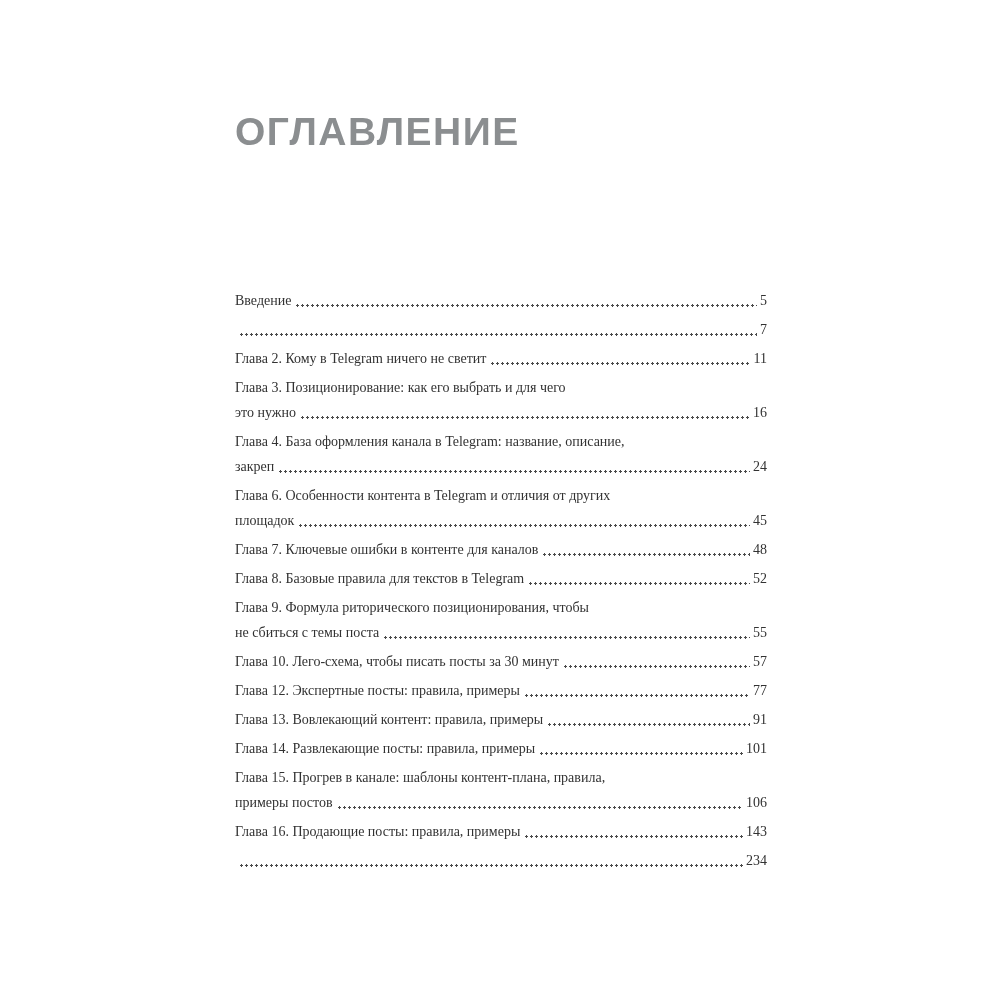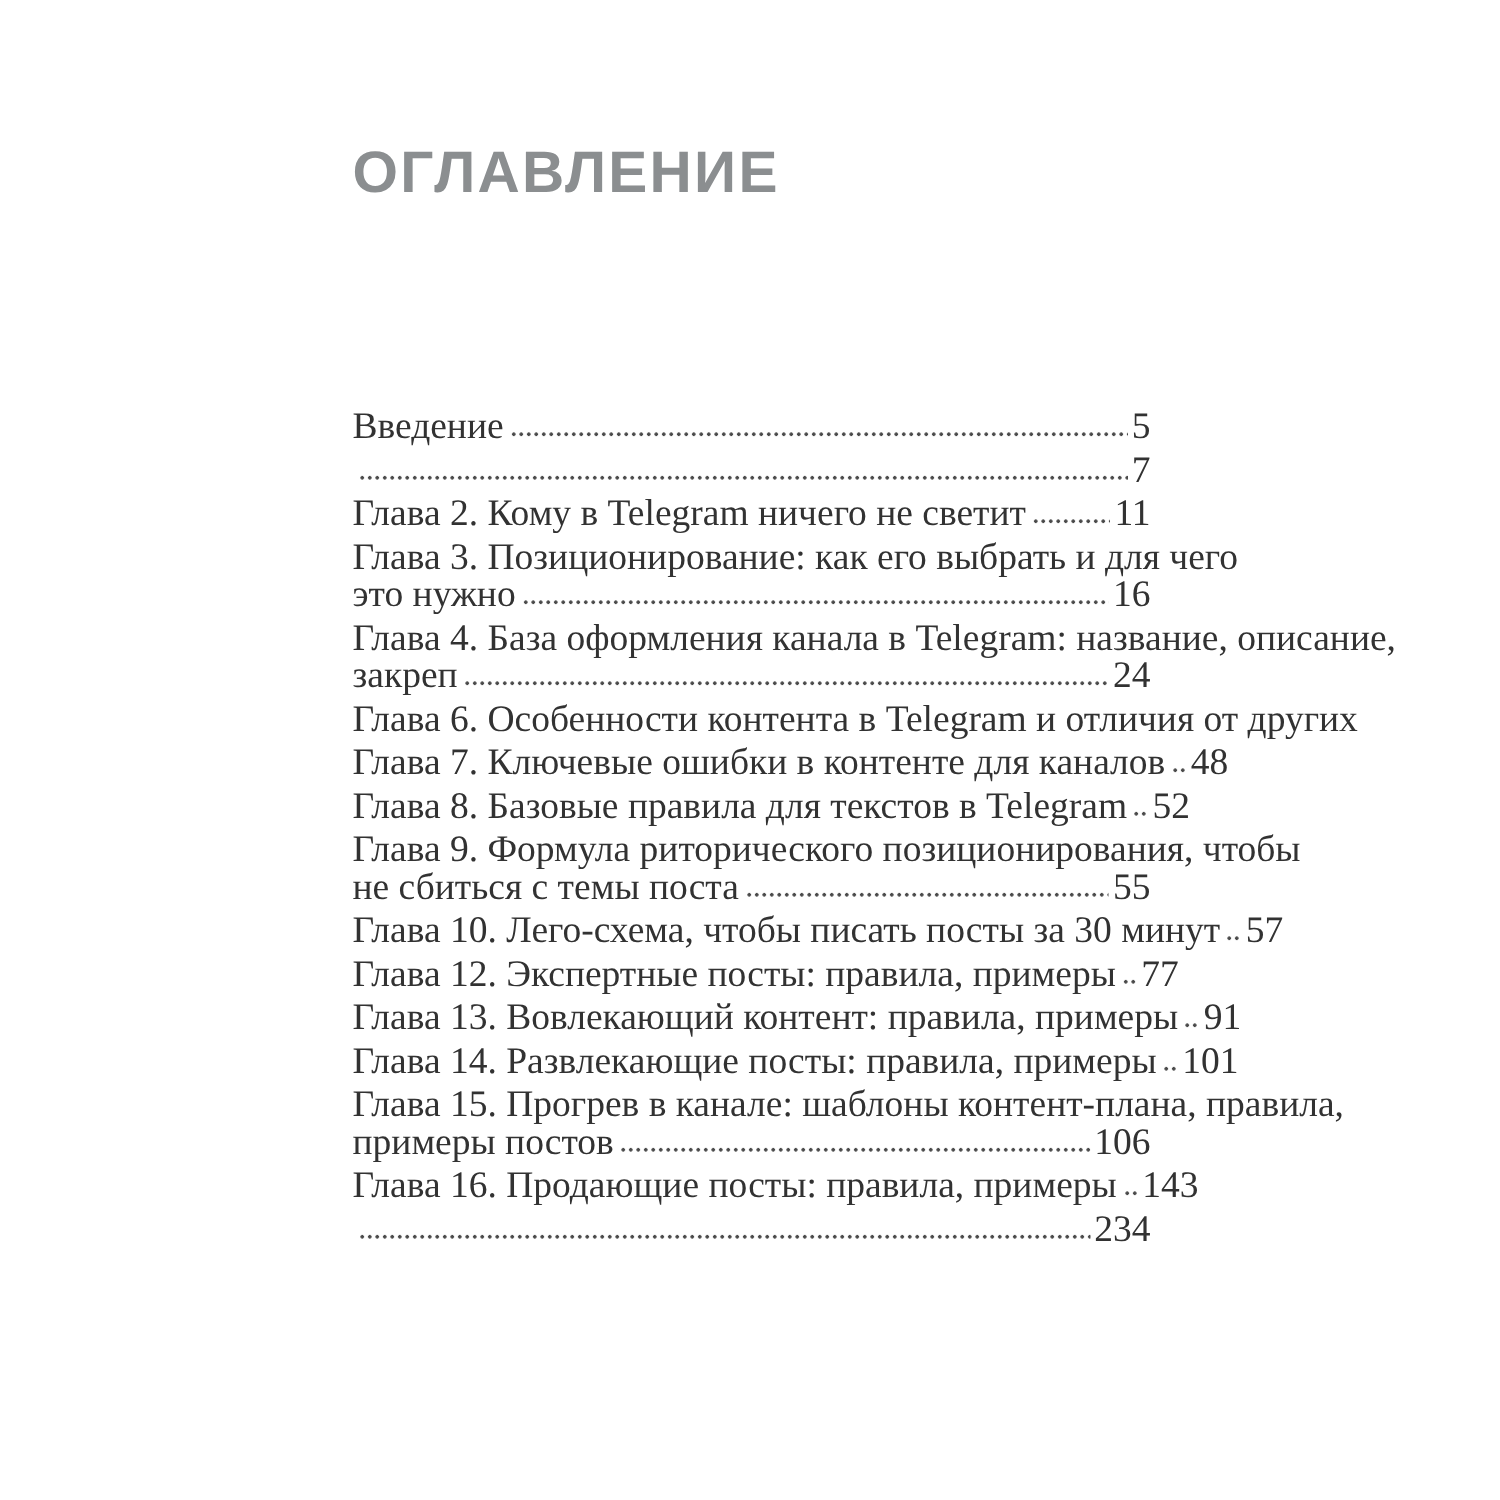--- a/index.html
+++ b/index.html
@@ -10,35 +10,35 @@
   body {
     width: 1000px;
     height: 1000px;
     position: relative;
     overflow: hidden;
     font-family: "Liberation Serif", serif;
   }
   .page {
     position: absolute;
     left: 235px;
-    top: 0;
+    top: 16px;
     width: 532px;
   }
   .page-title {
     font-family: "Liberation Sans", sans-serif;
     font-weight: 700;
     font-size: 39px;
     letter-spacing: 1.5px;
     color: #8b8e90;
     margin: 96px 0 0 0;
     line-height: 1;
   }
   .toc {
     margin-top: 137px;
-    font-size: 25px;
+    font-size: 14px;
     line-height: 25px;
     color: #323232;
   }
   .entry {
     margin-bottom: 4px;
   }
   .wrap-line {
     white-space: nowrap;
   }
   .last-line {
@@ -117,20 +117,25 @@
       <span class="leader"></span>
       <span class="page-num">24</span>
     </div>
   </div>
 
 
   <div class="entry">
     <div class="wrap-lines">
           <div class="wrap-line">Глава 6. Особенности контента в Telegram и отличия от других</div>
         </div>
+    <div class="last-line">
+      <span class="tail">площадок</span>
+      <span class="leader"></span>
+      <span class="page-num">45</span>
+    </div>
   </div>
 
   <div class="entry">
     <div class="wrap-lines"></div>
     <div class="last-line">
       <span class="tail">Глава 7. Ключевые ошибки в контенте для каналов</span>
       <span class="leader"></span>
       <span class="page-num">48</span>
     </div>
   </div>

